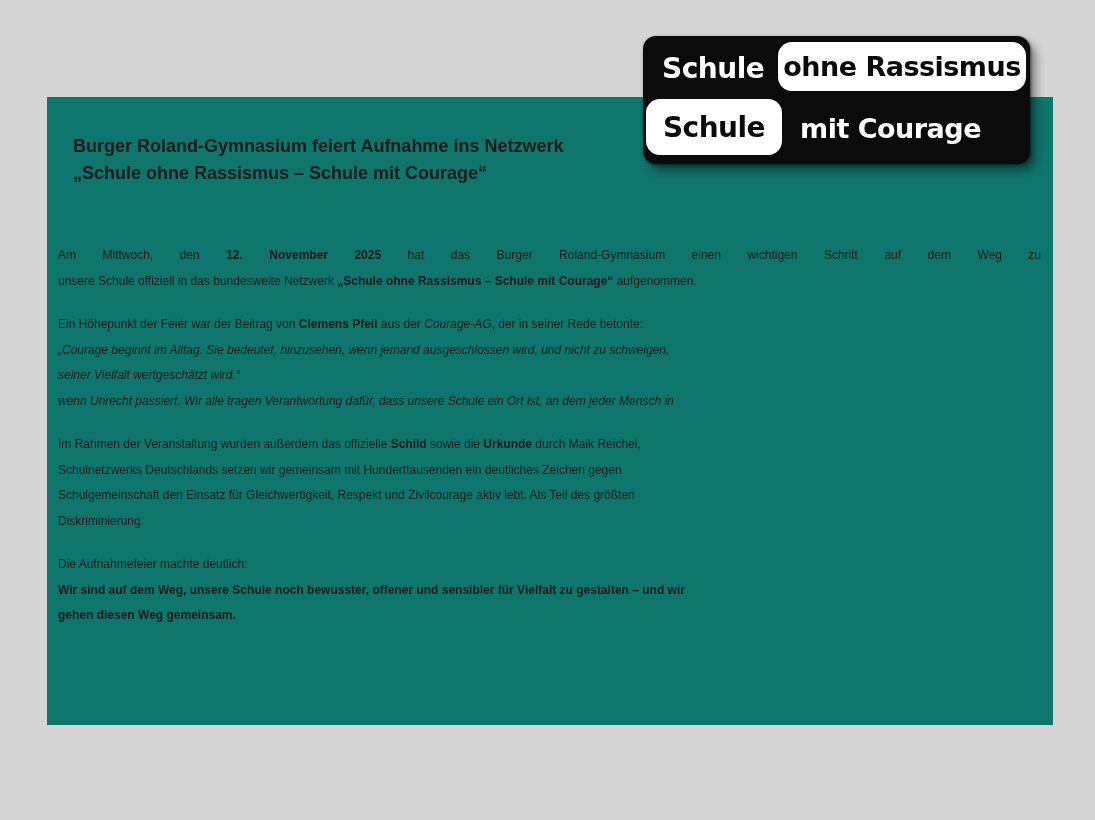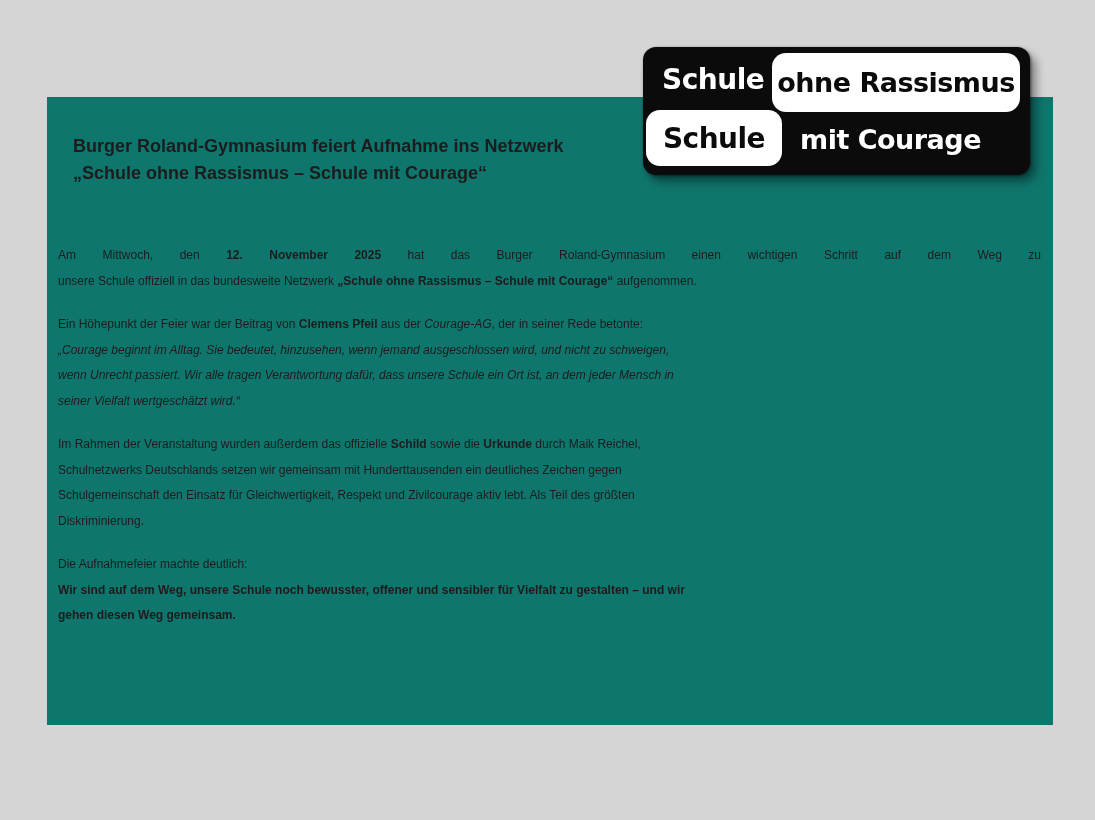--- a/index.html
+++ b/index.html
@@ -41,30 +41,29 @@
   .logo {
     position:absolute;
     left:643px; top:36px;
     width:387px; height:128px;
     background:#0b0b0b;
     border-radius:13px;
     box-shadow:6px 7px 10px rgba(0,0,0,0.40), 1px 1px 3px rgba(0,0,0,0.5);
     font-family:"DejaVu Sans", sans-serif;
     font-weight:700;
     letter-spacing:-0.5px;
-    margin-top:11px;
   }
   .logo-pill {
     position:absolute;
     background:#ffffff;
     color:#0b0b0b;
     border-radius:14px;
     display:flex; align-items:center; justify-content:center;
   }
-  .pill-top  { left:129px; top:6px;  width:248px; height:59px; font-size:27px; }
+  .pill-top  { left:135px; top:6px;  width:248px; height:49px; font-size:27px; }
   .pill-bottom { left:3px; top:63px; width:136px; height:56px; font-size:28px; }
   .logo-word {
     position:absolute;
     display:flex; align-items:center;
     color:#ffffff;
   }
   .word-top    { left:19px;  top:0;    height:64px; font-size:28px; }
   .word-bottom { left:157px; top:64px; height:56px; font-size:27px;text-align:center; }
 </style>
 </head>
@@ -78,22 +77,22 @@
       <div>„Schule ohne Rassismus – Schule mit Courage“</div>
     </div>
     <div class="article-body">
         <div class="para">
           <div class="line just"><span class="">Am Mittwoch, den </span><span class="seg-b ">12. November 2025</span><span class=""> hat das Burger Roland-Gymnasium einen wichtigen Schritt auf dem Weg zu</span></div>
           <div class="line"><span class="">unsere Schule offiziell in das bundesweite Netzwerk </span><span class="seg-b ">„Schule ohne Rassismus – Schule mit Courage“</span><span class=""> aufgenommen.</span></div>
         </div>
         <div class="para">
           <div class="line"><span class="">Ein Höhepunkt der Feier war der Beitrag von </span><span class="seg-b ">Clemens Pfeil</span><span class=""> aus der </span><span class="seg-i">Courage-AG</span><span class="">, der in seiner Rede betonte:</span></div>
           <div class="line"><span class="seg-i">„Courage beginnt im Alltag. Sie bedeutet, hinzusehen, wenn jemand ausgeschlossen wird, und nicht zu schweigen,</span></div>
+          <div class="line"><span class="seg-i">seiner Vielfalt wertgeschätzt wird.“</span></div>
           <div class="line"><span class="seg-i">wenn Unrecht passiert. Wir alle tragen Verantwortung dafür, dass unsere Schule ein Ort ist, an dem jeder Mensch in</span></div>
-          <div class="line"><span class="seg-i">seiner Vielfalt wertgeschätzt wird.“</span></div>
         </div>
         <div class="para">
           <div class="line"><span class="">Im Rahmen der Veranstaltung wurden außerdem das offizielle </span><span class="seg-b ">Schild</span><span class=""> sowie die </span><span class="seg-b ">Urkunde</span><span class=""> durch Maik Reichel,</span></div>
           <div class="line"><span class="">Schulnetzwerks Deutschlands setzen wir gemeinsam mit Hunderttausenden ein deutliches Zeichen gegen</span></div>
           <div class="line"><span class="">Schulgemeinschaft den Einsatz für Gleichwertigkeit, Respekt und Zivilcourage aktiv lebt. Als Teil des größten</span></div>
           <div class="line"><span class="">Diskriminierung.</span></div>
         </div>
         <div class="para">
           <div class="line"><span class="">Die Aufnahmefeier machte deutlich:</span></div>
           <div class="line"><span class="seg-b ">Wir sind auf dem Weg, unsere Schule noch bewusster, offener und sensibler für Vielfalt zu gestalten – und wir</span></div>

